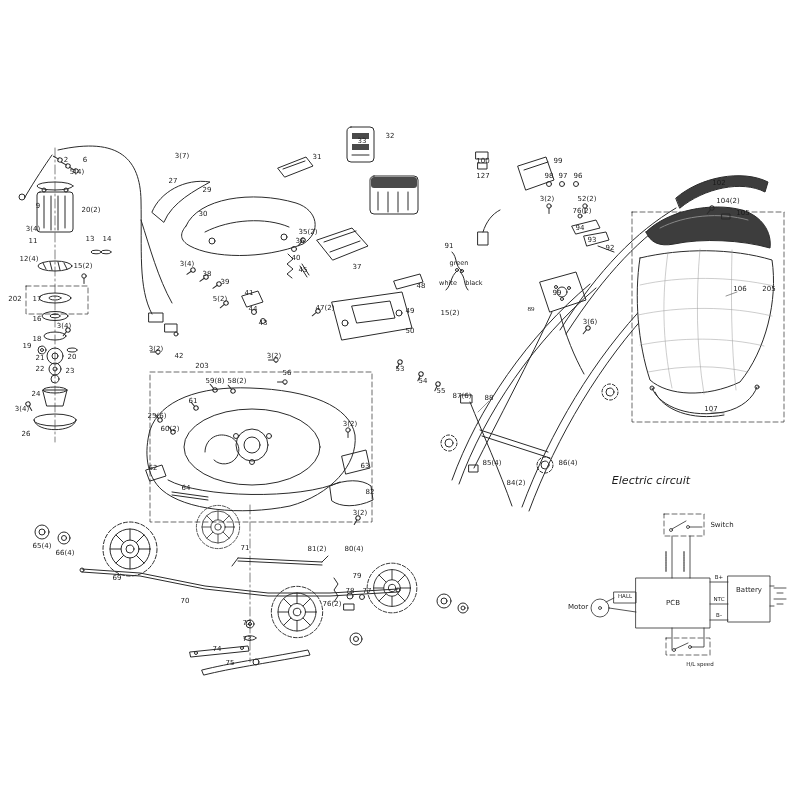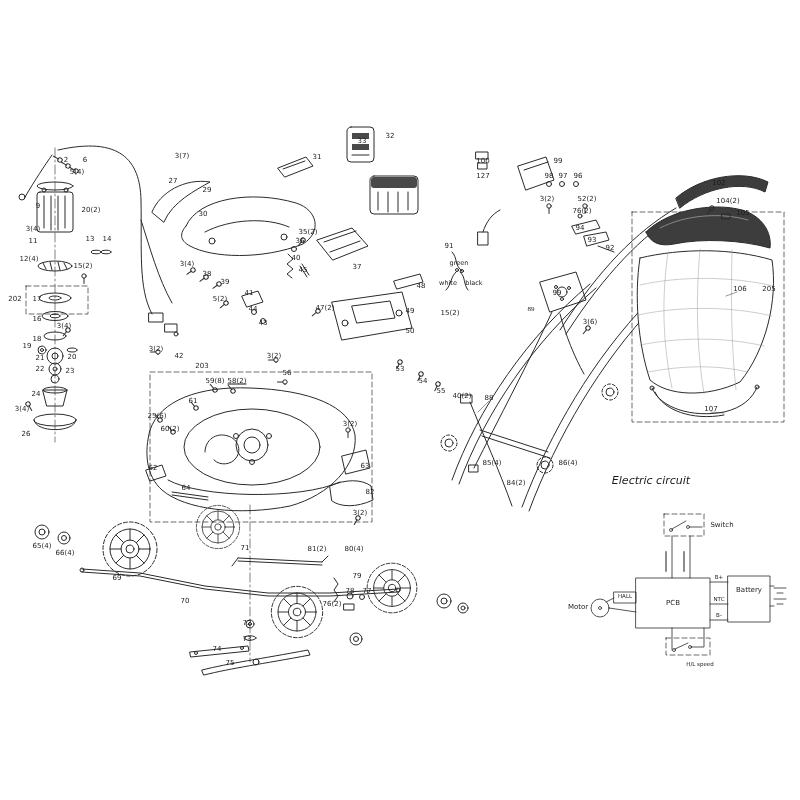--- a/index.html
+++ b/index.html
@@ -341,26 +341,26 @@
       <div class="lbl" style="left: 410px; top: 331px;">50</div>
       <div class="lbl" style="left: 156px; top: 349px;">3(2)</div>
       <div class="lbl" style="left: 179px; top: 356px;">42</div>
       <div class="lbl" style="left: 202px; top: 366px;">203</div>
       <div class="lbl" style="left: 274px; top: 356px;">3(2)</div>
       <div class="lbl" style="left: 287px; top: 373px;">56</div>
       <div class="lbl" style="left: 400px; top: 369px;">53</div>
       <div class="lbl" style="left: 423px; top: 381px;">54</div>
       <div class="lbl" style="left: 441px; top: 391px;">55</div>
       <div class="lbl" style="left: 215px; top: 381px;">59(8)</div>
-      <div class="lbl" style="left: 237px; top: 381px; text-decoration: underline;">58(2)</div>
+      <div class="lbl" style="left: 237px; top: 381px;">58(2)</div>
       <div class="lbl" style="left: 193px; top: 401px;">61</div>
       <div class="lbl" style="left: 157px; top: 416px;">25(6)</div>
       <div class="lbl" style="left: 170px; top: 429px;">60(2)</div>
       <div class="lbl" style="left: 350px; top: 424px;">3(2)</div>
-      <div class="lbl" style="left: 462px; top: 396px;">40(2)</div>
+      <div class="lbl" style="left: 462px; top: 396px;">87(6)</div>
       <div class="lbl" style="left: 489px; top: 398px;">88</div>
       <div class="lbl" style="left: 365px; top: 466px;">63</div>
       <div class="lbl" style="left: 370px; top: 492px;">82</div>
       <div class="lbl" style="left: 360px; top: 513px;">3(2)</div>
       <div class="lbl" style="left: 153px; top: 468px;">62</div>
       <div class="lbl" style="left: 186px; top: 488px;">64</div>
       <div class="lbl" style="left: 42px; top: 546px;">65(4)</div>
       <div class="lbl" style="left: 65px; top: 553px;">66(4)</div>
       <div class="lbl" style="left: 117px; top: 578px;">69</div>
       <div class="lbl" style="left: 185px; top: 601px;">70</div>

